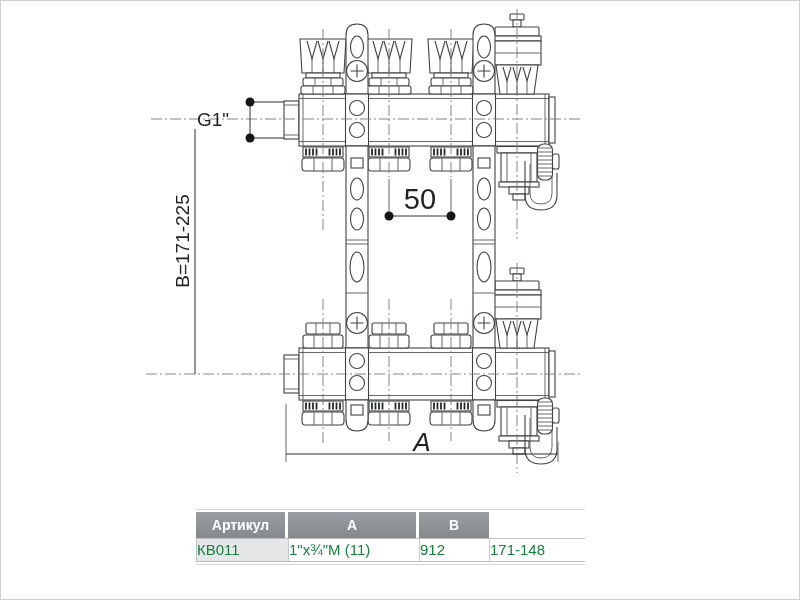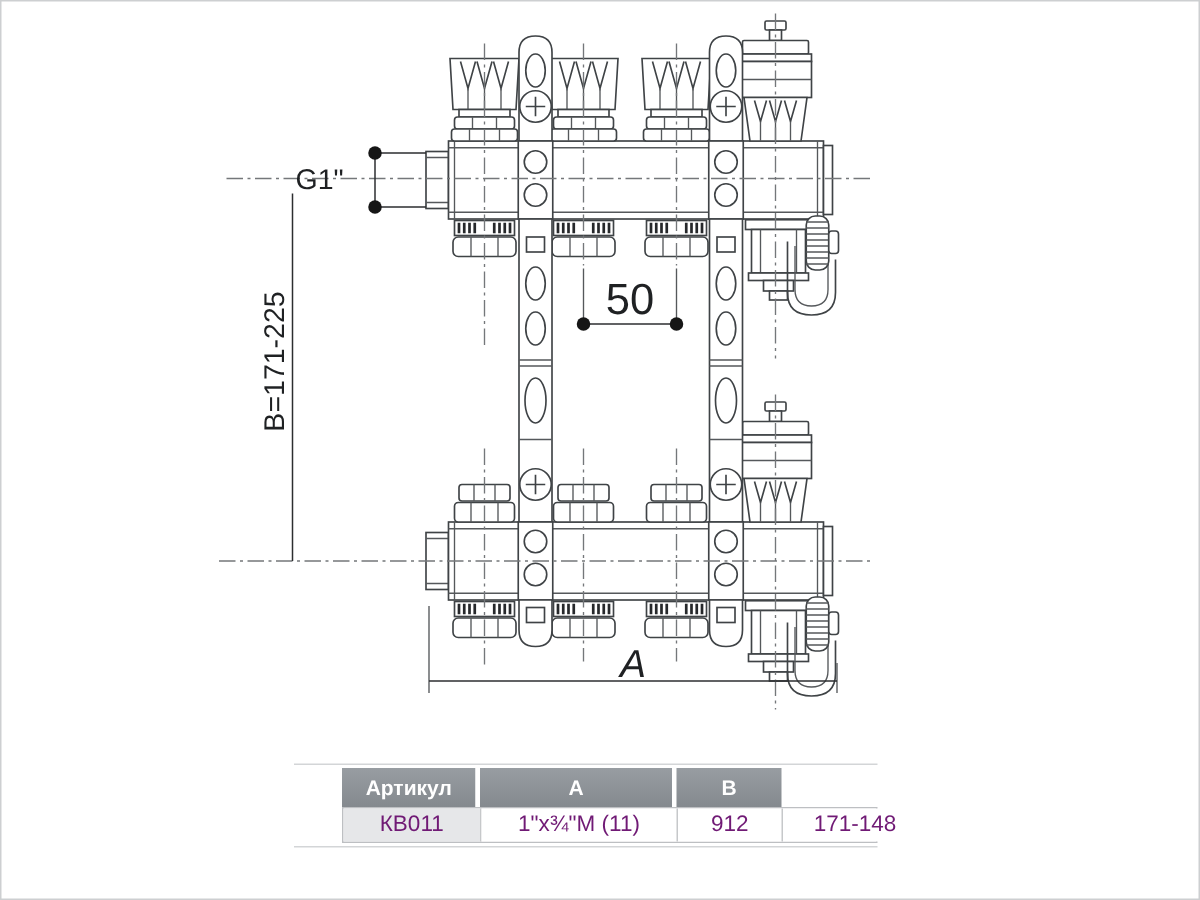--- a/index.html
+++ b/index.html
@@ -15,26 +15,26 @@
   .cl{fill:none;stroke:#74777a;stroke-width:0.9;stroke-dasharray:11 3 2 3;}
   .dim{fill:none;stroke:#2c2e30;stroke-width:1;}
   .ext{fill:none;stroke:#55585b;stroke-width:0.9;}
   .dot{fill:#161616;stroke:none;}
   .dtext{fill:#1f2123;font-family:"Liberation Sans",sans-serif;}
 
   
   .spec-table{position:absolute;left:195px;top:508px;width:389px;
               border-top:1px solid #d3d5d7;border-bottom:1px solid #d3d5d7;
               padding:2px 0;background:#fff;}
-  .thead,.tbody{display:grid;grid-template-columns:92px 131px 70px 96px;margin-left:32px;}
+  .thead,.tbody{display:grid;grid-template-columns:92px 131px 70px 96px;}
   .th{background:linear-gradient(#989da2,#84898e);color:#fff;height:26px;line-height:26px;
       text-align:center;font-size:14px;font-weight:bold;border-right:3px solid #fff;box-sizing:border-box;}
   .th:last-child{border-right:none;}
   .tbody{border:1px solid #bdbfc2;box-sizing:border-box;}
-  .td{height:22px;line-height:22px;text-align:center;font-size:15px;color:#701a75;background:#fff;
+  .td{height:22px;line-height:22px;font-size:15px;color:#15803d;background:#fff;
       border-right:1px solid #c6c8ca;box-sizing:border-box;}
   .td:last-child{border-right:none;}
   .td.alt{background:#e6e7e9;}
 </style>
 </head>
 <body>
 
 <div class="page">
 
   <svg class="drawing" width="800" height="505" viewBox="0 0 800 505">

